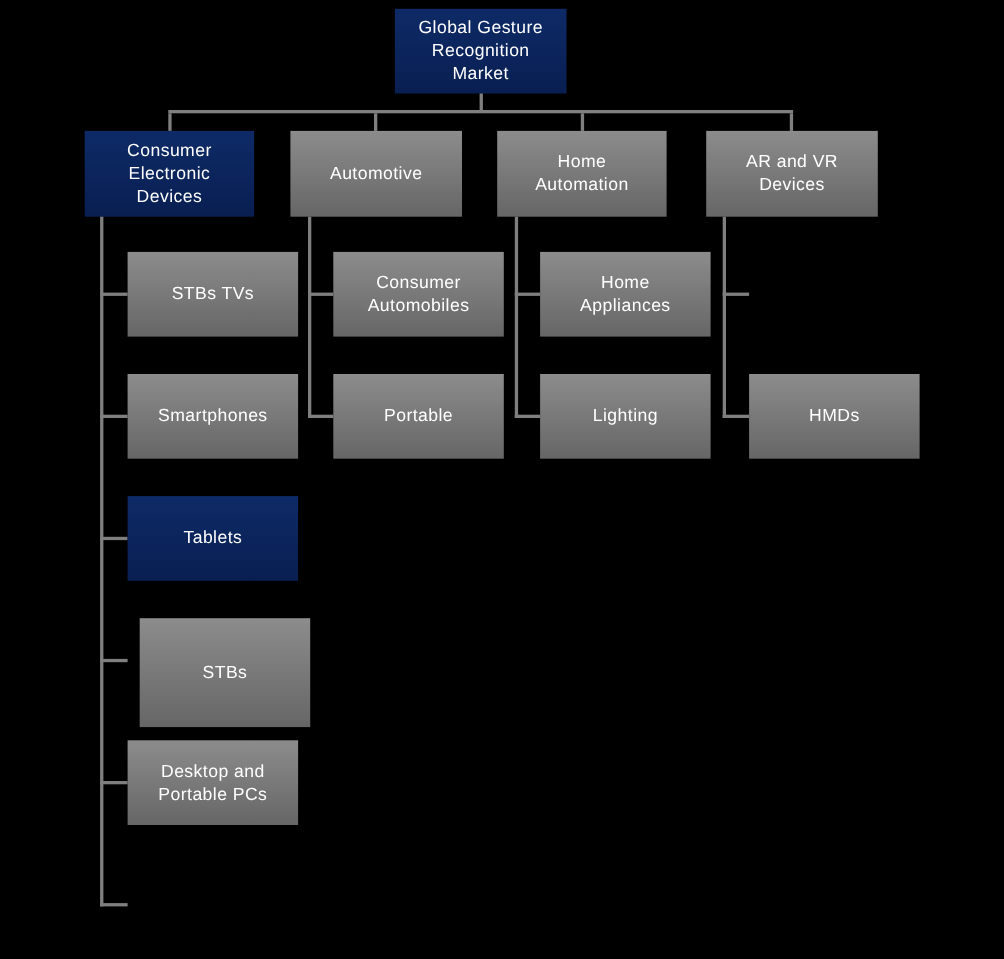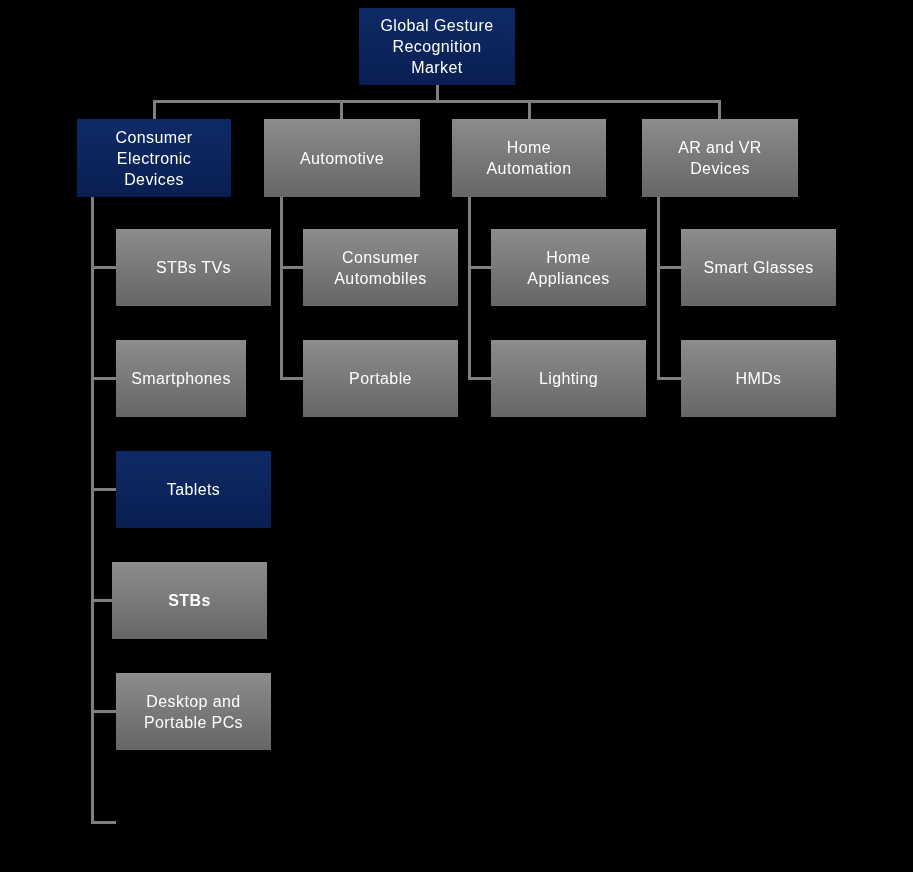--- a/index.html
+++ b/index.html
@@ -68,23 +68,23 @@
 
   <div class="line" style="left:91px;top:197px;width:3px;height:627px;"></div>
   <div class="line" style="left:91px;top:266px;width:25px;height:3px;"></div>
   <div class="line" style="left:91px;top:377px;width:25px;height:3px;"></div>
   <div class="line" style="left:91px;top:488px;width:25px;height:3px;"></div>
   <div class="line" style="left:91px;top:599px;width:25px;height:3px;"></div>
   <div class="line" style="left:91px;top:710px;width:25px;height:3px;"></div>
   <div class="line" style="left:91px;top:821px;width:25px;height:3px;"></div>
 
   <div class="node gray" style="left:116px;top:229px;width:155px;height:77px;">STBs TVs</div>
-  <div class="node gray" style="left:116px;top:340px;width:130px;height:77px;">Smartphones</div>
+  <div class="node gray" style="left:116px;top:340px;width:155px;height:77px;">Smartphones</div>
   <div class="node navy" style="left:116px;top:451px;width:155px;height:77px;">Tablets</div>
-  <div class="node gray" style="left:112px;top:562px;width:155px;height:77px;font-weight:bold;">STBs</div>
+  <div class="node gray" style="left:127px;top:562px;width:155px;height:99px;">STBs</div>
   <div class="node gray" style="left:116px;top:673px;width:155px;height:77px;">Desktop and
 Portable PCs</div>
 
   <div class="line" style="left:280px;top:197px;width:3px;height:183px;"></div>
   <div class="line" style="left:280px;top:266px;width:23px;height:3px;"></div>
   <div class="line" style="left:280px;top:377px;width:23px;height:3px;"></div>
 
   <div class="node gray" style="left:303px;top:229px;width:155px;height:77px;">Consumer
 Automobiles</div>
   <div class="node gray" style="left:303px;top:340px;width:155px;height:77px;">Portable</div>
@@ -94,16 +94,15 @@
   <div class="line" style="left:468px;top:377px;width:23px;height:3px;"></div>
 
   <div class="node gray" style="left:491px;top:229px;width:155px;height:77px;">Home
 Appliances</div>
   <div class="node gray" style="left:491px;top:340px;width:155px;height:77px;">Lighting</div>
 
   <div class="line" style="left:657px;top:197px;width:3px;height:183px;"></div>
   <div class="line" style="left:657px;top:266px;width:24px;height:3px;"></div>
   <div class="line" style="left:657px;top:377px;width:24px;height:3px;"></div>
 
-  <div class="node gray" style="left:681px;top:229px;width:155px;height:77px;">Smart Glasses</div>
   <div class="node gray" style="left:681px;top:340px;width:155px;height:77px;">HMDs</div>
 
 </div>
 
 </body></html>

